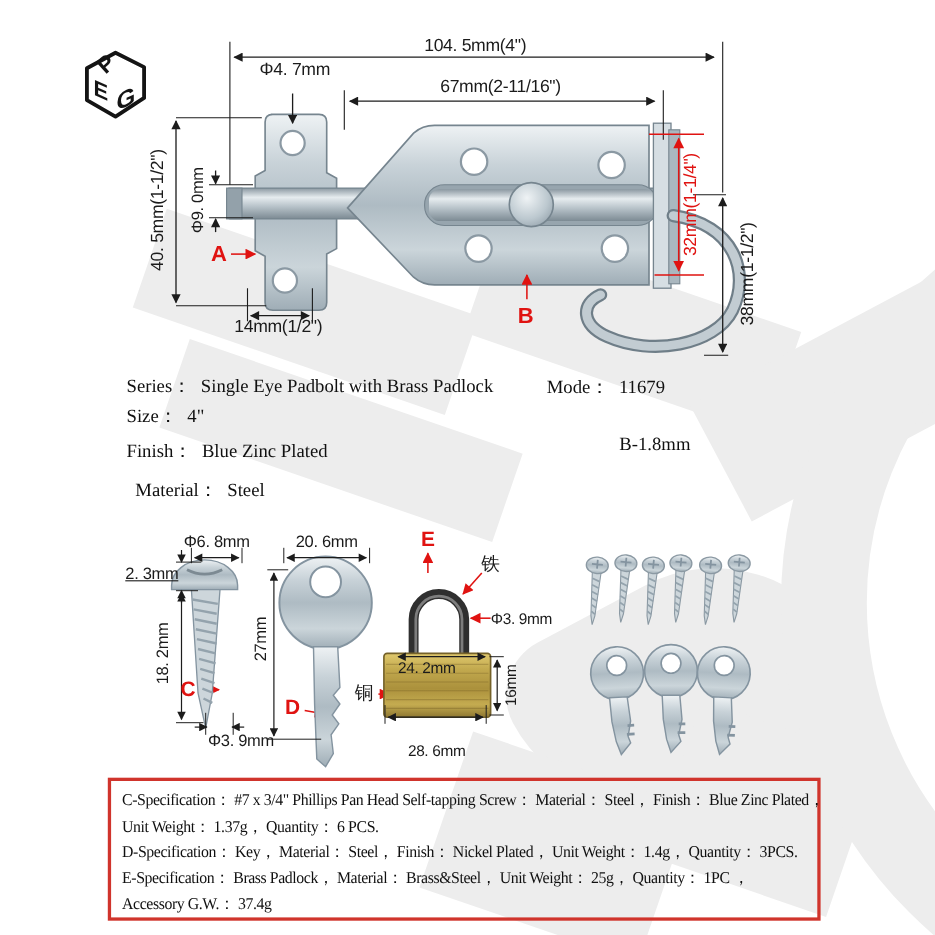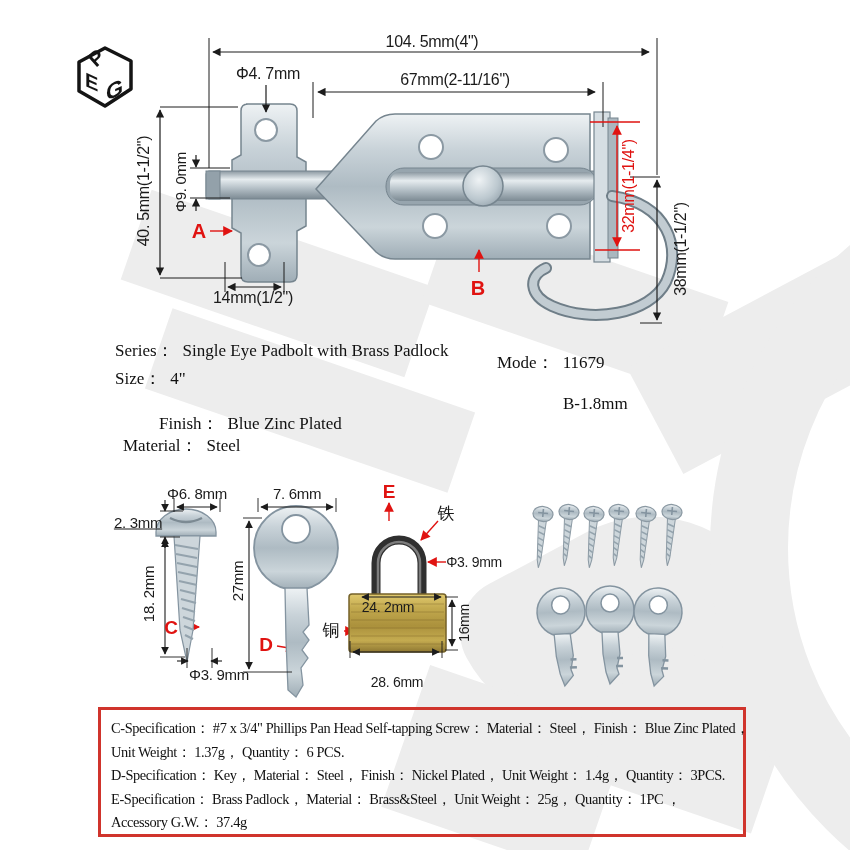--- a/index.html
+++ b/index.html
@@ -199,56 +199,56 @@
       <use href="#mscrew" transform="translate(672,512) rotate(5)"></use>
     </g>
     <g>
       <use href="#mkey" transform="translate(561,612) rotate(-3)"></use>
       <use href="#mkey" transform="translate(610,610)"></use>
       <use href="#mkey" transform="translate(658,612) rotate(3)"></use>
     </g>
   </svg>
 
   <div class="lbl" style="left:432px;top:42px;">104. 5mm(4")</div>
-  <div class="lbl" style="left:268px;top:74px;">Φ4. 7mm</div>
+  <div class="lbl" style="left:268px;top:64px;">Φ4. 7mm</div>
   <div class="lbl" style="left:455px;top:80px;">67mm(2-11/16")</div>
   <div class="lbl vert sm" style="left:180px;top:182px;">Φ9. 0mm</div>
   <div class="lbl vert" style="left:144px;top:191px;">40. 5mm(1-1/2")</div>
   <div class="lbl" style="left:253px;top:298px;">14mm(1/2")</div>
   <div class="lbl vert red" style="left:629px;top:186px;">32mm(1-1/4")</div>
   <div class="lbl vert" style="left:681px;top:249px;">38mm(1-1/2")</div>
   <div class="lbl red biglbl" style="left:199px;top:231px;">A</div>
   <div class="lbl red biglbl" style="left:478px;top:288px;">B</div>
 
   <div class="spec" style="left:115px;top:339px;">
     <span>Series：</span><span class="val">Single Eye Padbolt with Brass Padlock</span>
   </div>
   <div class="spec" style="left:115px;top:367px;">
     <span>Size：</span><span class="val">4"</span>
   </div>
   <div class="spec" style="left:123px;top:394px;margin-top:40px;">
     <span>Material：</span><span class="val">Steel</span>
   </div>
-  <div class="spec" style="left:115px;top:412px;margin-left:44px;">
+  <div class="spec" style="left:115px;top:398px;">
     <span>Finish：</span><span class="val">Blue Zinc Plated</span>
   </div>
-  <div class="spec" style="left:497px;top:351px;">
+  <div class="spec" style="left:497px;top:340px;">
     <span>Mode：</span><span class="val">11679</span>
   </div>
   <div class="spec" style="left:563px;top:394px;">
     <span>B-1.8mm</span>
   </div>
 
   <div class="lbl sm" style="left:197px;top:493px;">Φ6. 8mm</div>
   <div class="lbl sm" style="left:138px;top:522px;text-decoration:underline;">2. 3mm</div>
   <div class="lbl vert sm" style="left:148px;top:594px;">18. 2mm</div>
   <div class="lbl sm" style="left:219px;top:674px;">Φ3. 9mm</div>
   <div class="lbl red biglbl" style="left:171px;top:627px;font-size:19px;">C</div>
 
-  <div class="lbl sm" style="left:297px;top:493px;">7. 6mm</div>
+  <div class="lbl sm" style="left:297px;top:493px;">20. 6mm</div>
   <div class="lbl vert sm" style="left:237px;top:581px;">27mm</div>
   <div class="lbl red biglbl" style="left:266px;top:644px;font-size:19px;">D</div>
 
   <div class="lbl red biglbl" style="left:389px;top:491px;font-size:19px;">E</div>
   <div class="lbl cn" style="left:446px;top:513px;">铁</div>
   <div class="lbl xs" style="left:474px;top:562px;">Φ3. 9mm</div>
   <div class="lbl xs" style="left:388px;top:607px;">24. 2mm</div>
   <div class="lbl vert xs" style="left:464px;top:623px;">16mm</div>
   <div class="lbl xs" style="left:397px;top:662px;margin-top:20px;">28. 6mm</div>
   <div class="lbl cn" style="left:331px;top:630px;">铜</div>

